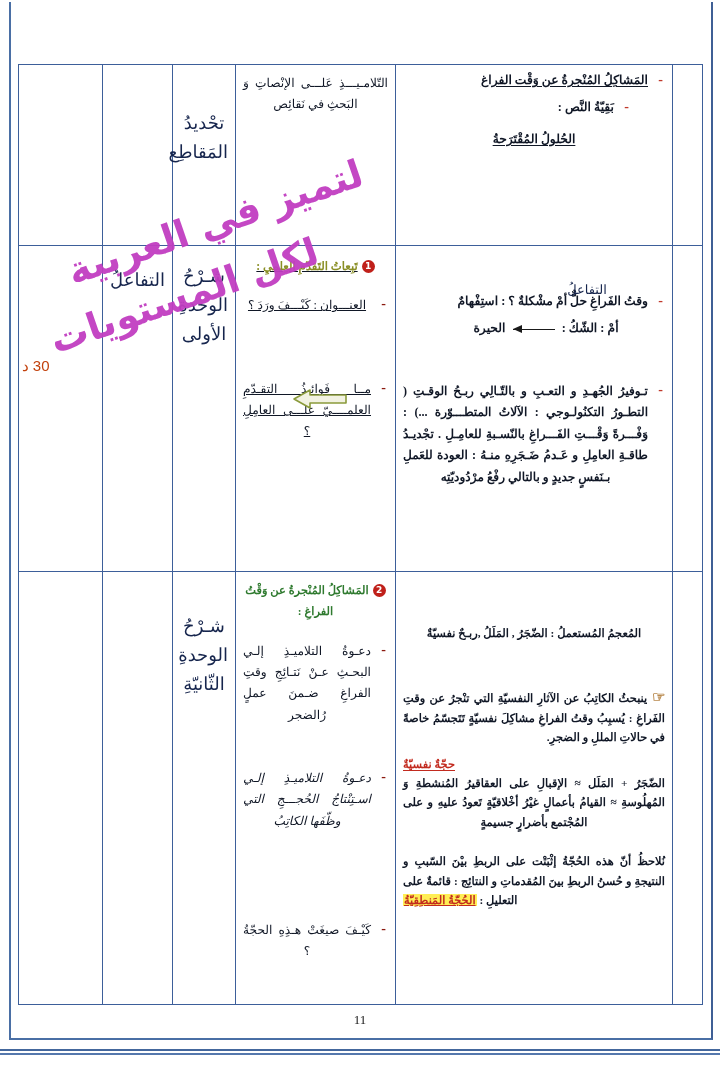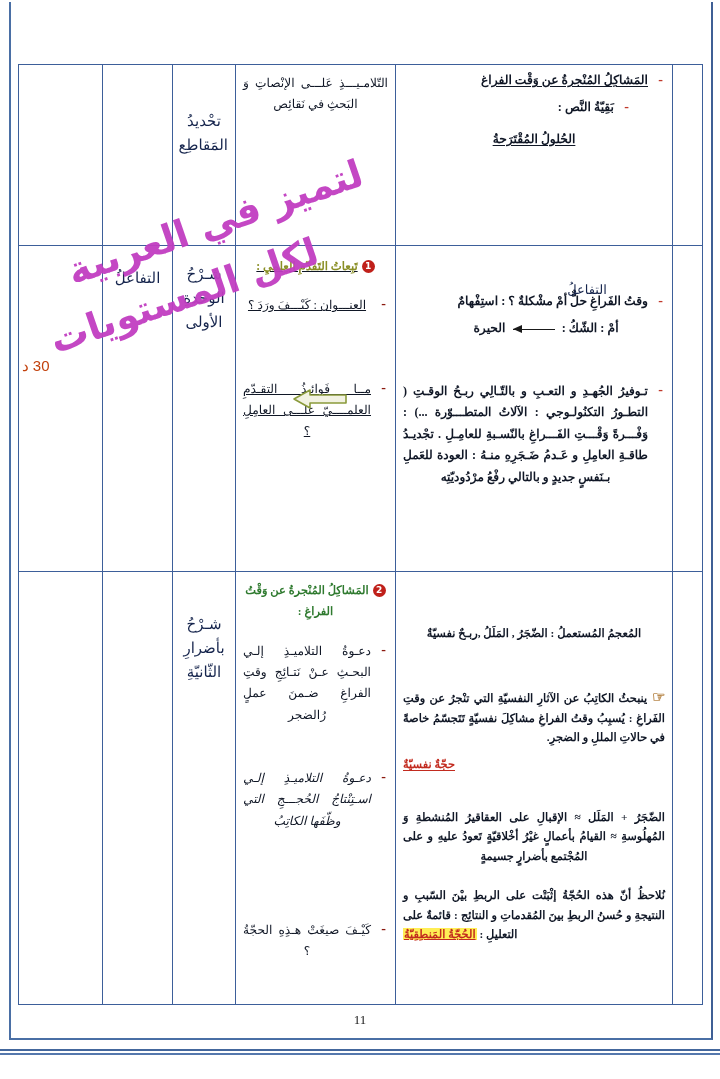--- a/index.html
+++ b/index.html
@@ -70,21 +70,21 @@
 
   .ar {
     font-family: "Liberation Serif", "DejaVu Serif", serif;
     color: #111827;
     direction: rtl;
     text-align: right;
   }
   .ar-center { text-align: center; }
   .ar-just { text-align: justify; text-align-last: center; }
   .t-colhead {
-    font-size: 15px;
+    font-size: 18px;
     line-height: 1.6;
     color: #16254d;
     text-align: center;
   }
   .t-body {
     font-size: 12.3px;
     line-height: 1.62;
     color: #101726;
   }
   .t-small {
@@ -363,21 +363,21 @@
 
             <div class="ar-just" style="margin-top:46px; text-align-last:right;">
               <span class="hand-glyph">☜</span>
               <span>ينبحثُ الكاتِبُ عن الآثارِ النفسيّةِ التي تنْجرُ عن وقتِ الفَراغِ : يُسبِبُ وقتُ الفراغِ مشاكِلَ نفسيّةٍ تَتَجسّمُ خاصةً في حالاتِ المللِ و الضجرِ.</span>
             </div>
 
             <div style="margin-top:7px; text-align:left; padding-right:96px;">
               <span class="red u">حجّةٌ نفسيّةٌ</span>
             </div>
 
-            <div class="ar-just" style="margin-top:34px; text-align-last:center;">الضّجَرُ + المَلَل ≈ الإقبالِ على العقاقيرُ المُنشطةِ وَ المُهلُوسةِ ≈ القيامُ بأعمالٍ غيْرُ أخْلاقيّةٍ تَعودُ عليهِ و على المُجْتمع بأضرارٍ جسيمةٍ</div>
+            <div class="ar-just" style="text-align-last:center;">الضّجَرُ + المَلَل ≈ الإقبالِ على العقاقيرُ المُنشطةِ وَ المُهلُوسةِ ≈ القيامُ بأعمالٍ غيْرُ أخْلاقيّةٍ تَعودُ عليهِ و على المُجْتمع بأضرارٍ جسيمةٍ</div>
 
             <div class="ar-just" style="margin-top:20px; text-align-last:left;">
               <span>نُلاحظُ أنّ هذه الحُجّةُ إثْبَتْت على الربطِ بيْنَ السّببِ و النتيجةِ و حُسنُ الربطِ بينَ المُقدماتِ و النتائِج : قائمةٌ على التعليلِ : </span><span class="hl">الحُجّةُ المَنطِقِيّةُ</span>
             </div>
           </div>
         </td>
 
         <td>
           <div class="cellpad ar t-mid" style="padding-top:8px;">
             <div class="ar-center">
@@ -398,21 +398,21 @@
 
             <ul class="dashlist dark" style="margin-top:88px;">
               <li>
                 <span class="ar-just" style="display:block;">كَيْـفَ صيغَتْ هـذِهِ الحجّةُ ؟</span>
               </li>
             </ul>
           </div>
         </td>
 
         <td>
-          <div class="cellpad ar t-colhead" style="padding-top:40px;">شـرْحُ بأضرارِ الثّانيّةِ</div>
+          <div class="cellpad ar t-colhead" style="padding-top:40px;">شـرْحُ الوحدةِ الثّانيّةِ</div>
         </td>
 
         <td></td>
 
         <td class="plain"></td>
       </tr>
 
     </tbody>
   </table>
 

